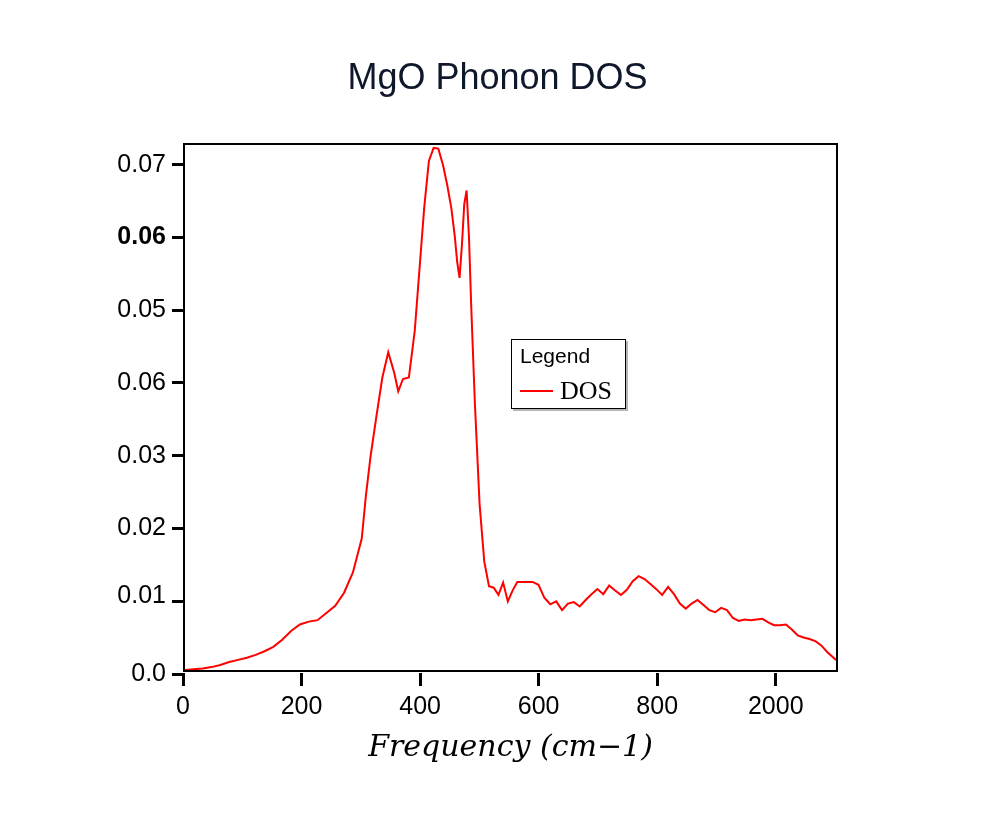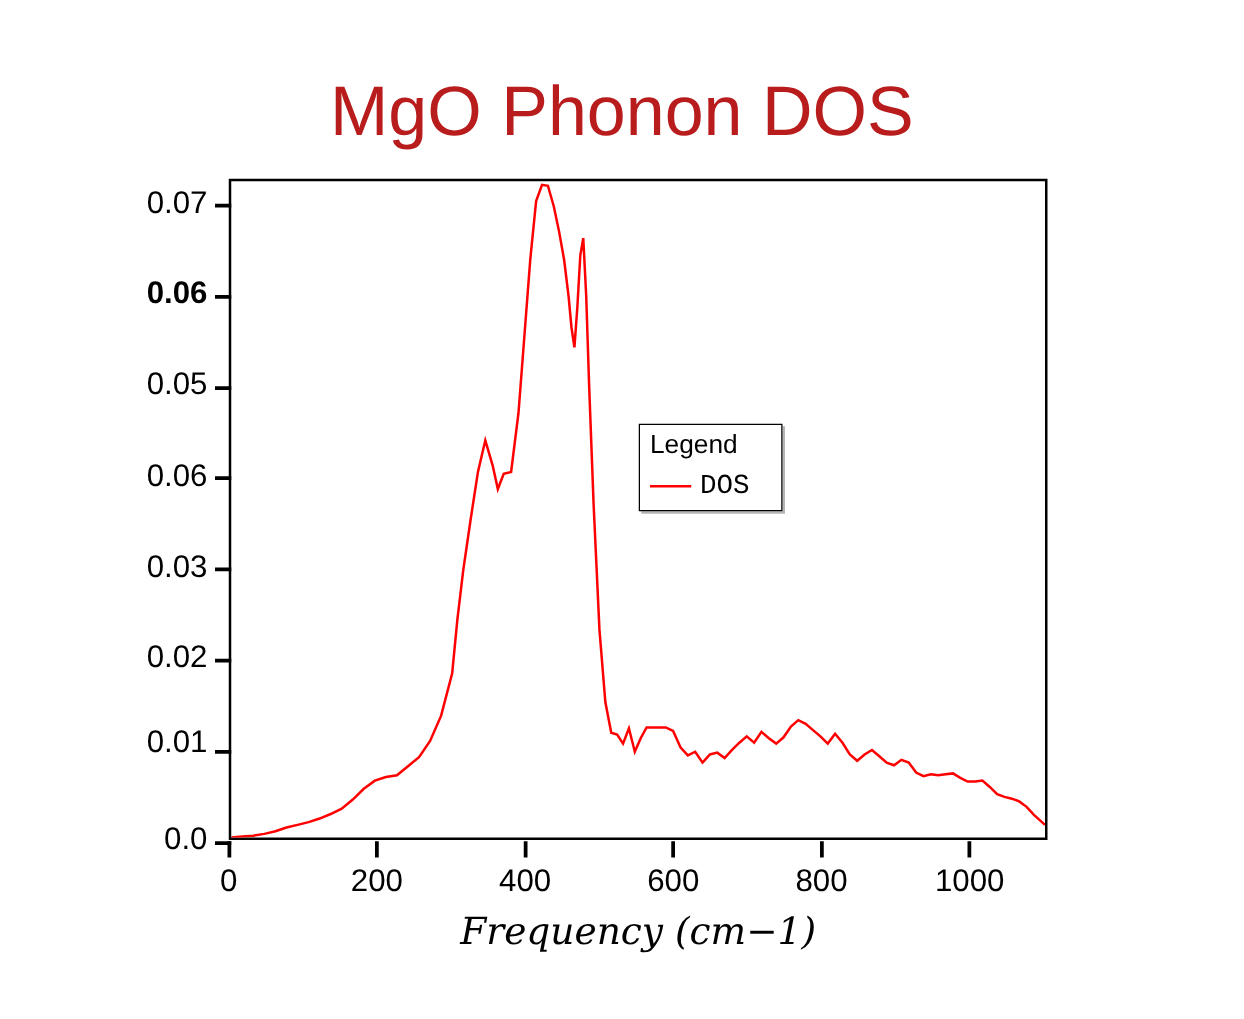--- a/index.html
+++ b/index.html
@@ -19,23 +19,23 @@
     height: 815px;
     background: #ffffff;
   }
   #chart-title {
     position: absolute;
     left: 0;
     top: 56px;
     width: 995px;
     text-align: center;
     font-family: "Liberation Sans", sans-serif;
-    font-size: 56px;
+    font-size: 36px;
     font-weight: 400;
-    color: #b91c1c;
+    color: #0f172a;
     letter-spacing: 0px;
     white-space: nowrap;
   }
   #plot-area {
     position: absolute;
     left: 183px;
     top: 143px;
     width: 655px;
     height: 529px;
     border: 2px solid #000000;
@@ -138,22 +138,22 @@
     align-items: center;
     gap: 7px;
   }
   #legend-swatch {
     display: inline-block;
     width: 33px;
     height: 0;
     border-top: 2px solid #ff0000;
   }
   #legend-entry-label {
-    font-family: Liberation Mono, monospace;
-    font-size: 22px;
+    font-family: Liberation Serif, serif;
+    font-size: 26px;
     color: #000000;
     white-space: nowrap;
   }
 </style>
 </head>
 <body>
 
 <div id="figure">
 
   <div id="chart-title">MgO Phonon DOS</div>
@@ -188,21 +188,21 @@
       <div class="xtick-label" style="left: 0px;">0</div>
       <div class="xtick-mark" style="left: 117.052px;"></div>
       <div class="xtick-label" style="left: 118.552px;">200</div>
       <div class="xtick-mark" style="left: 235.604px;"></div>
       <div class="xtick-label" style="left: 237.104px;">400</div>
       <div class="xtick-mark" style="left: 354.156px;"></div>
       <div class="xtick-label" style="left: 355.656px;">600</div>
       <div class="xtick-mark" style="left: 472.708px;"></div>
       <div class="xtick-label" style="left: 474.208px;">800</div>
       <div class="xtick-mark" style="left: 591.26px;"></div>
-      <div class="xtick-label" style="left: 592.76px;">1000</div>
+      <div class="xtick-label" style="left: 592.76px;">2000</div>
     </div>
 
   <div id="xaxis-title">Frequency (cm−1)</div>
 
   <div id="legend-box">
     <div id="legend-title">Legend</div>
     <div id="legend-entry">
       <span id="legend-swatch" style="border-top-color: rgb(255, 0, 0);"></span>
       <span id="legend-entry-label">DOS</span>
     </div>

